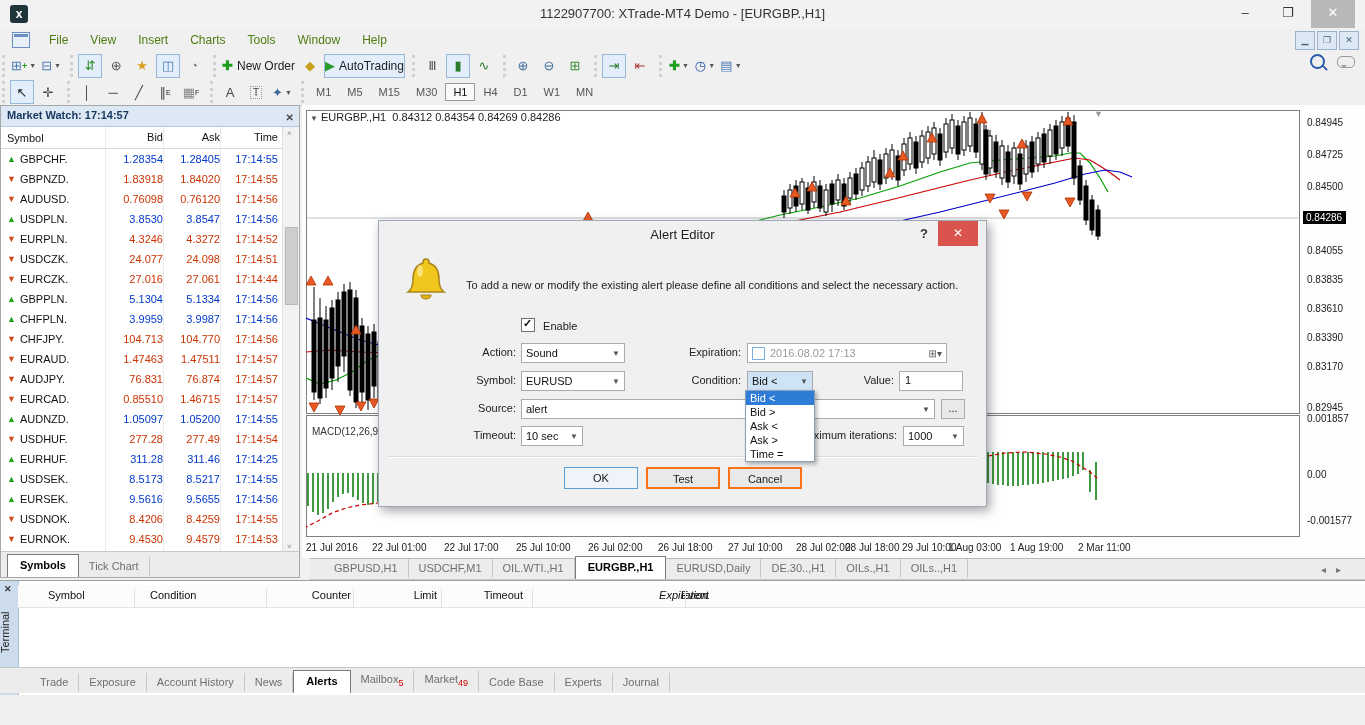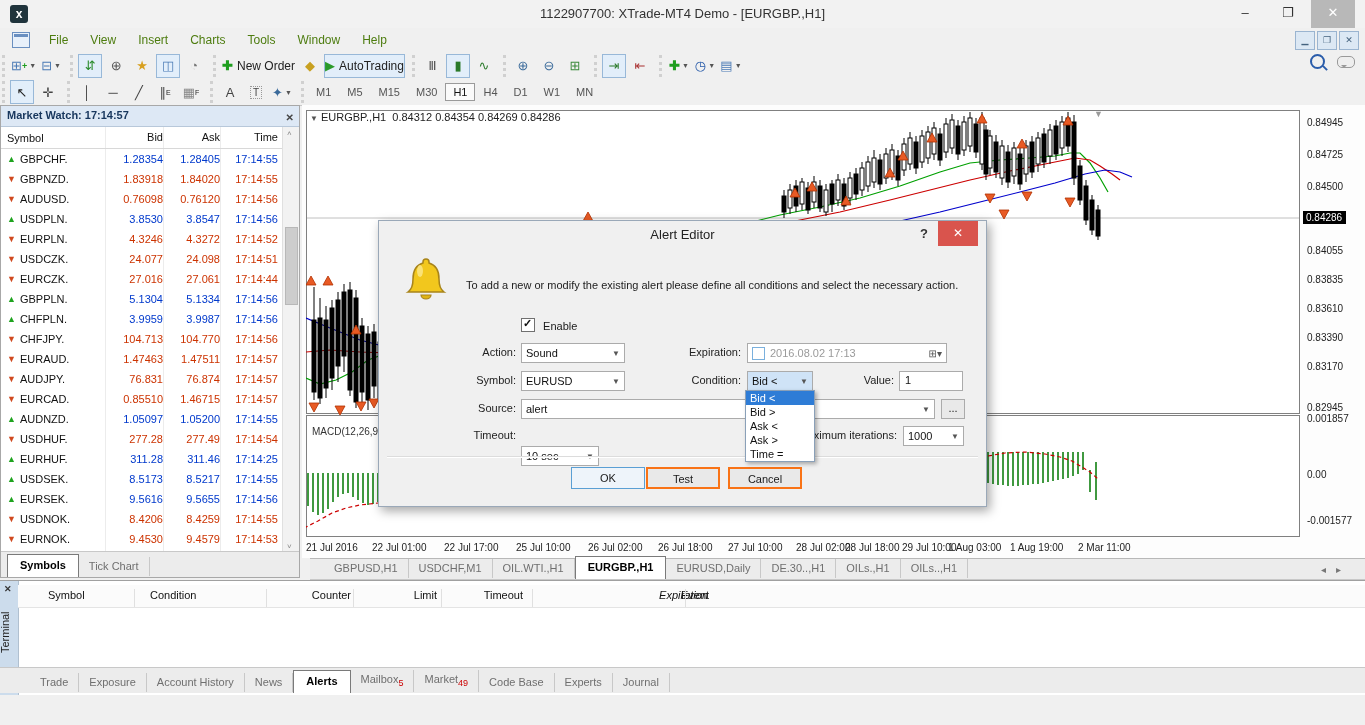--- a/index.html
+++ b/index.html
@@ -841,32 +841,32 @@
     <div class="inputf" style="left:520px;top:150px;width:64px;">1</div>
 
     <div class="frow-label" style="left:0;top:181px;width:137px;">Source:</div>
     <div class="combo" style="left:142px;top:178px;width:414px;">
         <span>alert</span>
         <span class="carr">▼</span>
       </div>
     <div class="dots-btn" style="left:562px;top:178px;">...</div>
 
     <div class="frow-label" style="left:0;top:208px;width:137px;">Timeout:</div>
-    <div class="combo" style="left:142px;top:205px;width:78px;margin-top:20px;">
+    <div class="combo" style="left:142px;top:205px;width:62px;">
         <span>10 sec</span>
         <span class="carr">▼</span>
       </div>
     <div class="frow-label" style="left:360px;top:208px;width:158px;">Maximum iterations:</div>
     <div class="combo" style="left:524px;top:205px;width:61px;">
         <span>1000</span>
         <span class="carr">▼</span>
       </div>
 
     <div class="dlg-sep"></div>
-    <div class="dbtn focus" style="left:192px;">OK</div>
+    <div class="dbtn focus" style="left:185px;">OK</div>
     <div class="dbtn" style="left:267px;">Test</div>
     <div class="dbtn" style="left:349px;">Cancel</div>
   </div>
 
   <div class="ddlist" id="ddlist">
       <div class="sel">Bid &lt;</div>
       <div>Bid &gt;</div>
       <div>Ask &lt;</div>
       <div>Ask &gt;</div>
       <div>Time =</div>

